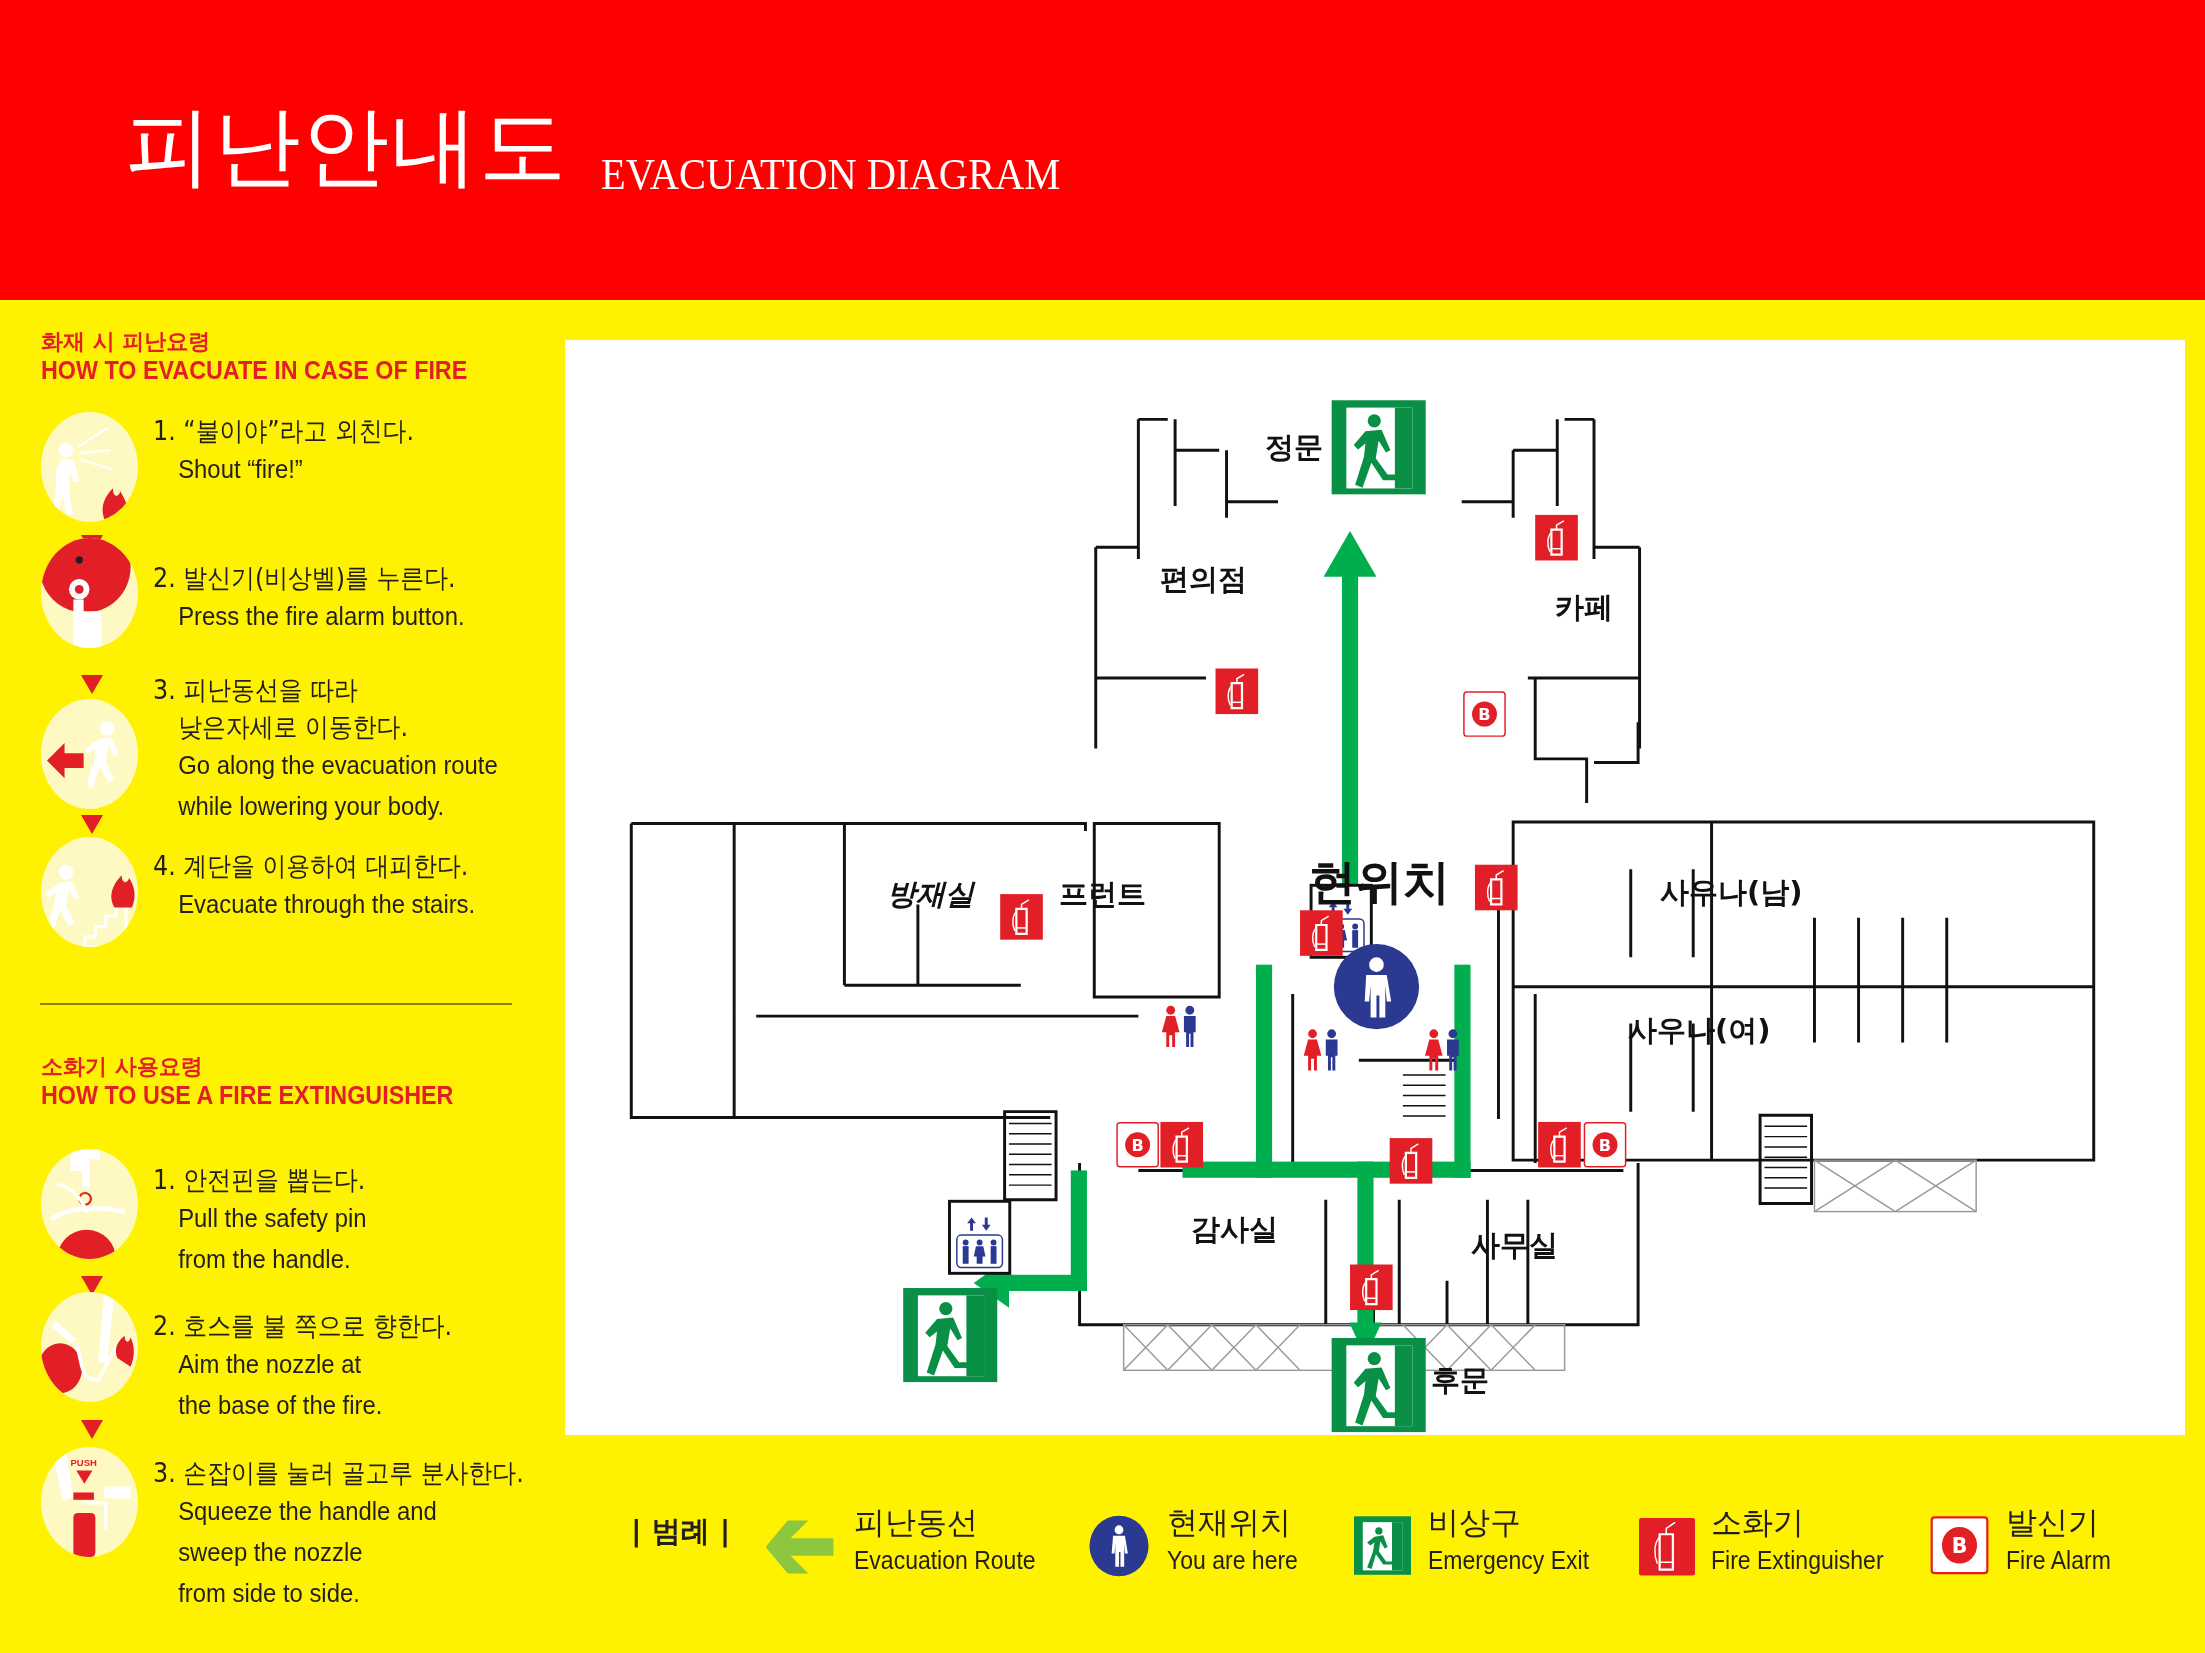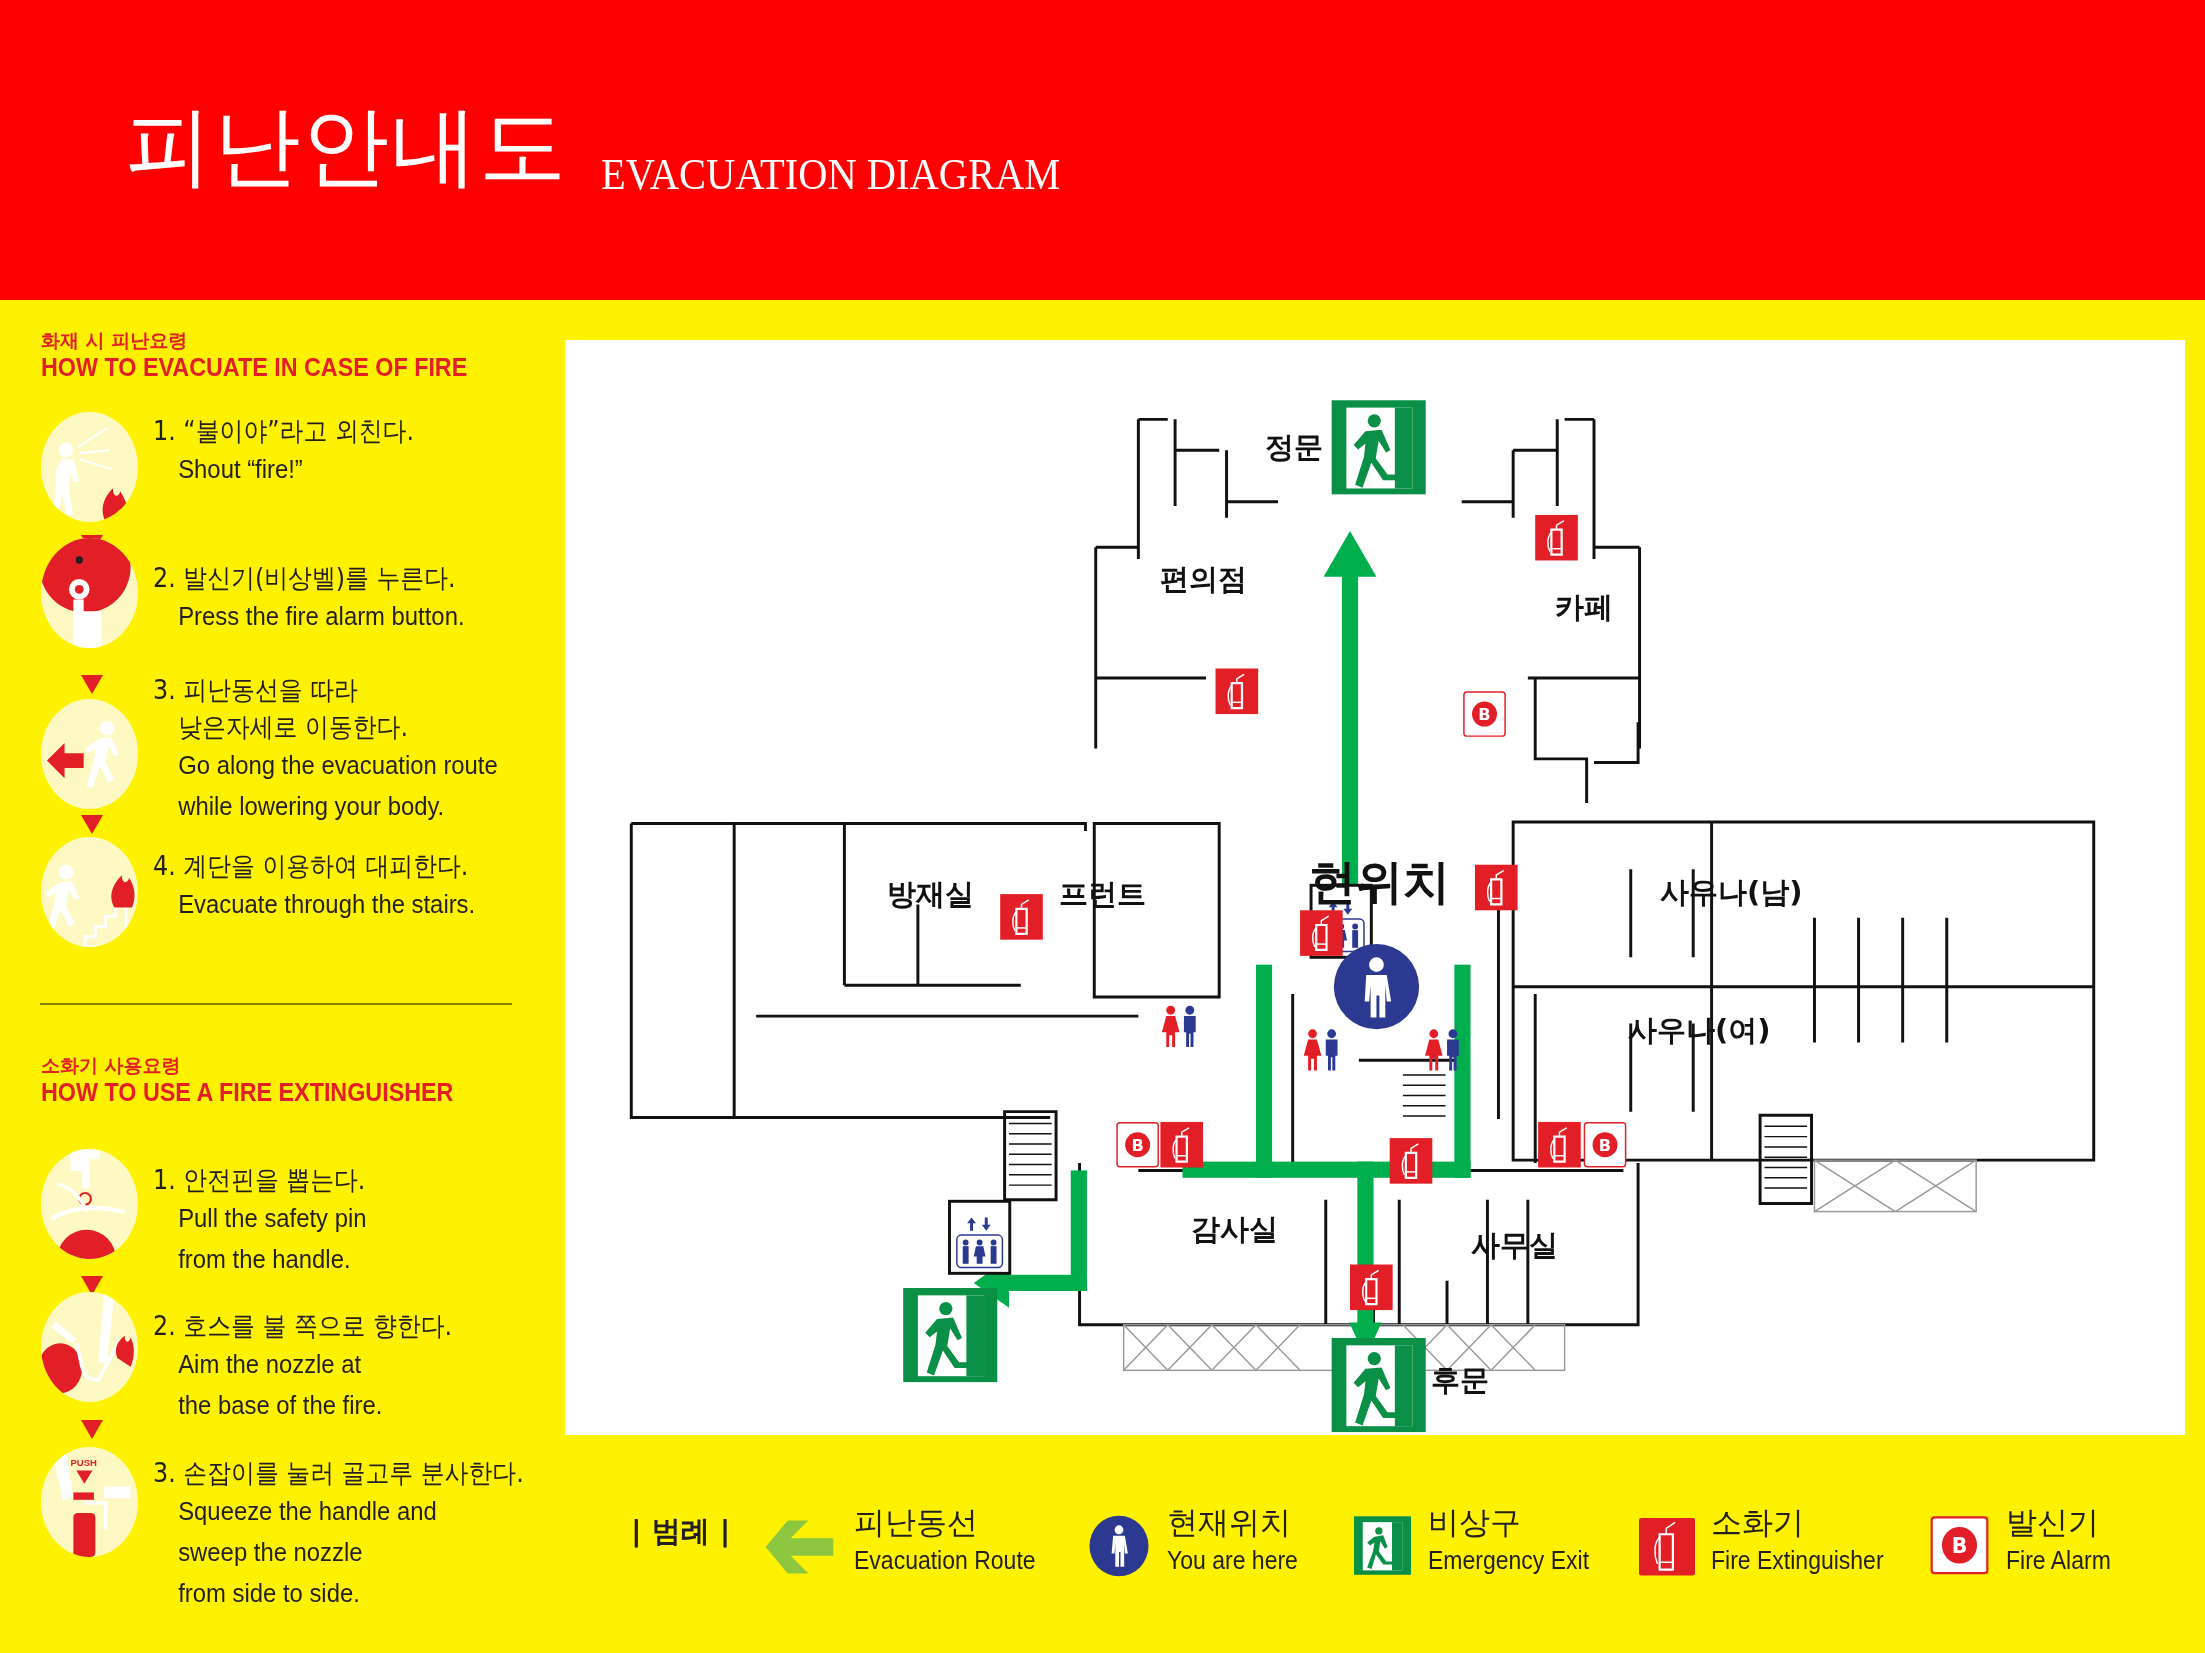--- a/index.html
+++ b/index.html
@@ -8,21 +8,21 @@
 
   
   .header { position: absolute; left: 0; top: 0; width: 2205px; height: 300px; background: #FF0000; }
   .title-ko { position: absolute; left: 125px; top: 103px; font-family: "DejaVu Serif", serif; color: #fff; font-size: 87px; line-height: 1; letter-spacing: 1.5px; }
   .title-en { position: absolute; left: 601px; top: 153px; font-family: "Liberation Serif", serif; color: #fff; font-size: 44px; line-height: 1; letter-spacing: 0px; transform: scaleX(0.92); transform-origin: left; }
   .location { position: absolute; right: 140px; top: 131px; font-family: "DejaVu Serif", serif; color: #fff; font-size: 74px; line-height: 1; white-space: nowrap; }
   .location .loc-sub { font-family: "Liberation Serif", serif; font-size: 62px; margin-left: 22px; }
 
   
   .panel { position: absolute; left: 41px; width: 515px; }
-  .sec-title-ko { color: #E21F26; font-weight: bold; font-size: 19px; line-height: 1.2; }
+  .sec-title-ko { color: #E21F26; font-weight: bold; font-size: 22px; line-height: 1.2; }
   .sec-title-en { color: #E21F26; font-weight: bold; font-family: "Liberation Sans", sans-serif; font-size: 26.5px; line-height: 1.2; transform: scaleX(0.88); transform-origin: left; white-space: nowrap; }
   .step { position: absolute; left: 0; width: 515px; }
   .step-icon { position: absolute; left: 0; width: 97px; height: 110px; border-radius: 50%; background: #fef9c3; overflow: hidden; }
   .step-text { position: absolute; left: 112px; top: 0; }
   .step-ko { font-size: 26.5px; line-height: 1.4; color: #231F20; transform: scaleX(0.9); transform-origin: left; white-space: nowrap; }
   .step-en { font-family: "Liberation Sans", sans-serif; font-size: 26.5px; line-height: 1.55; color: #231F20; padding-left: 28px; transform: scaleX(0.9); transform-origin: left; white-space: nowrap; }
   .down-tri { position: absolute; left: 40px; width: 0; height: 0; border-left: 11px solid transparent; border-right: 11px solid transparent; border-top: 19px solid #E21F26; }
   .divider { position: absolute; left: 40px; top: 1003px; width: 472px; height: 1.5px; background: #8A8200; }
 
   
@@ -312,21 +312,21 @@
     <use href="#alarm" x="1386" y="1064"></use>
 
     <use href="#exitsign" x="1043" y="82"></use>
     <use href="#exitsign" x="460" y="1290"></use>
     <use href="#exitsign" x="1043" y="1358"></use>
   </svg>
 
   <div class="room-label" style="left:700px; top:93px;">정문</div>
   <div class="room-label" style="left:595px; top:225px;">편의점</div>
   <div class="room-label" style="left:990px; top:225px;margin-top:28px;">카페</div>
-  <div class="room-label" style="left:322px; top:540px;">방재실</div>
+  <div class="room-label" style="left:322px; top:540px;font-style:italic;">방재실</div>
   <div class="room-label" style="left:494px; top:540px;">프런트</div>
   <div class="here-label" style="left:744px; top:518px;">현위치</div>
   <div class="room-label" style="left:1063px; top:538px;margin-left:32px;">사우나(남)</div>
   <div class="room-label" style="left:1063px; top:676px;">사우나(여)</div>
   <div class="room-label" style="left:626px; top:875px;">감사실</div>
   <div class="room-label" style="left:906px; top:891px;">사무실</div>
   <div class="room-label" style="left:866px; top:1026px;">후문</div>
 </div>
 
 <div class="legend">

